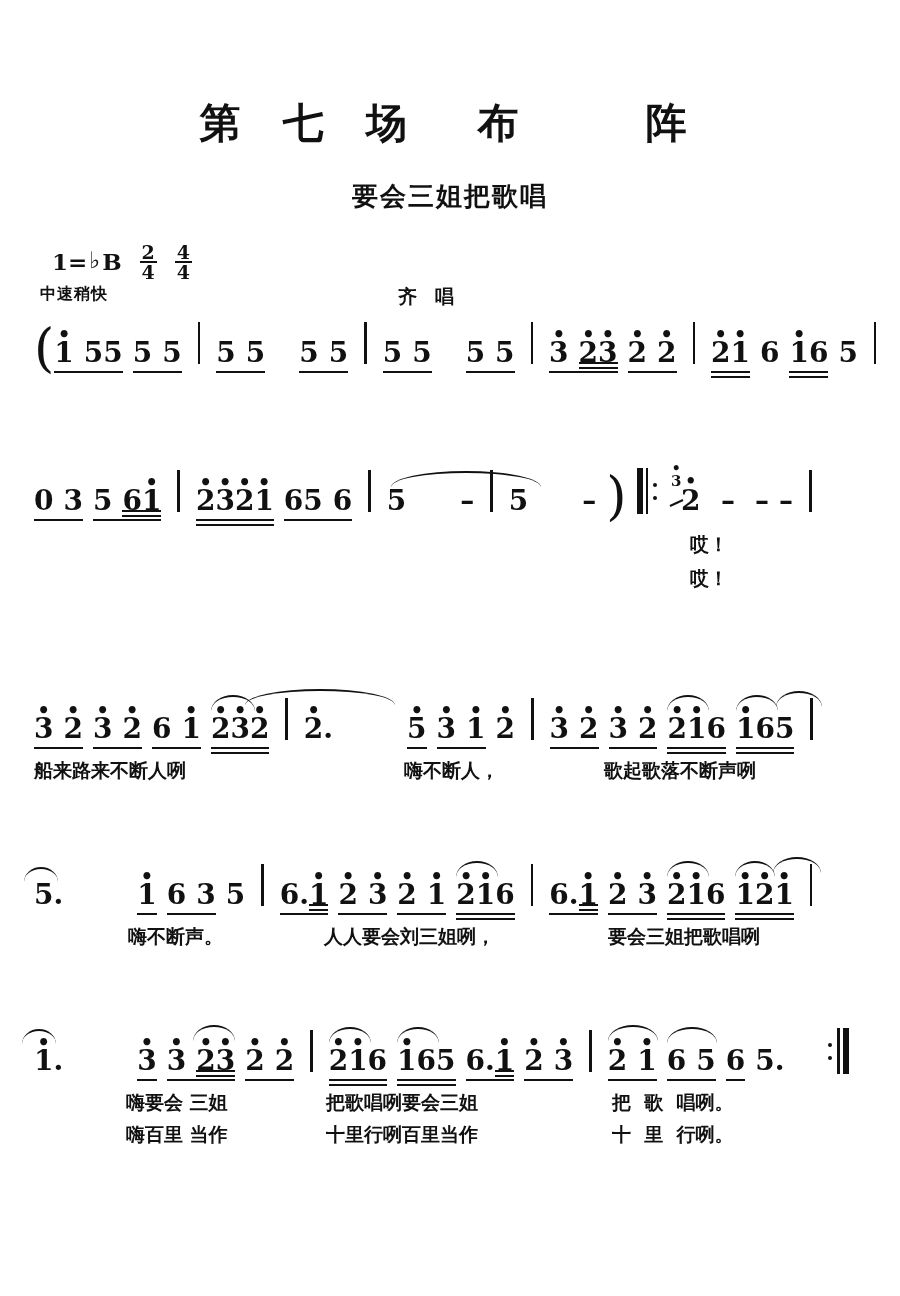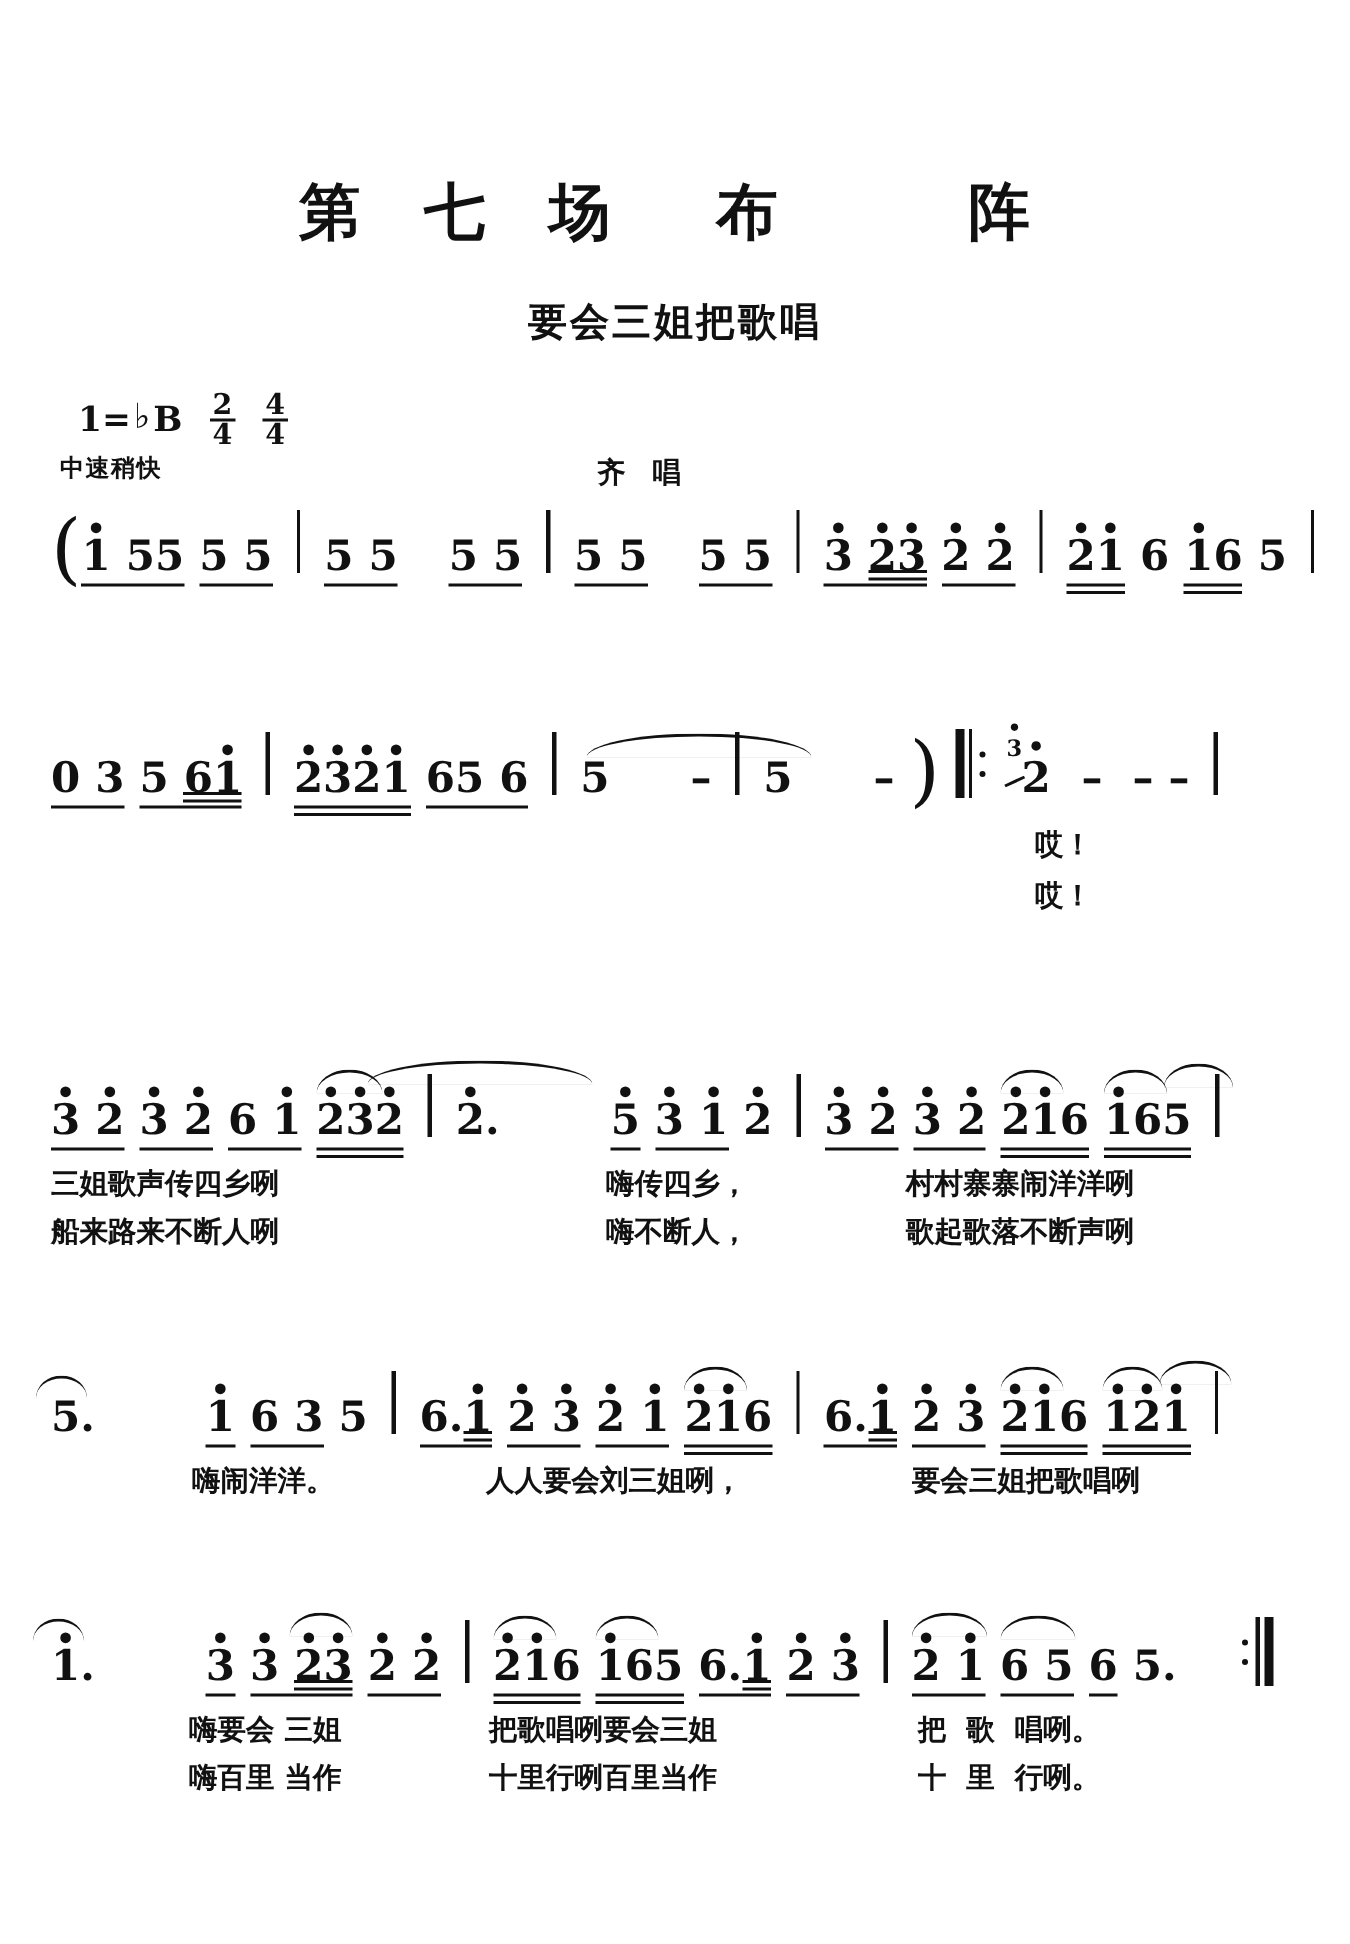--- a/index.html
+++ b/index.html
@@ -18,21 +18,20 @@
 
   
   .sheet-title {
     text-align: center;
     font-family: "DejaVu Serif", "Liberation Serif", serif;
     font-weight: bold;
     font-size: 41px;
     letter-spacing: 14px;
     padding-top: 96px;
     white-space: pre;
-    margin-top: 18px;
   }
   .sheet-subtitle {
     text-align: center;
     font-family: "DejaVu Serif", "Liberation Serif", serif;
     font-weight: bold;
     font-size: 26px;
     letter-spacing: 2px;
     margin-top: 28px;
   }
 
@@ -508,25 +507,20 @@
       <span class="slur" style="left:40px; top:-24px; width:46px;"></span>
       <span class="grp b2">
         <span class="note dot-up">1</span>
           <span class="note">6</span>
           <span class="note">5</span>
       </span>
     </span>
     <span class="barline"></span>
   </div>
   <div class="lyric-row" style="height:32px;">
-    <span class="lyric-seg" style="left:34px;">三姐歌声传四乡咧</span>
-    <span class="lyric-seg" style="left:404px;">嗨传四乡，</span>
-    <span class="lyric-seg" style="left:604px;">村村寨寨闹洋洋咧</span>
-  </div>
-  <div class="lyric-row" style="height:32px;">
     <span class="lyric-seg" style="left:34px;">船来路来不断人咧</span>
     <span class="lyric-seg" style="left:404px;">嗨不断人，</span>
     <span class="lyric-seg" style="left:604px;">歌起歌落不断声咧</span>
   </div>
 </div>
 
 <div class="system" style="margin-top:60px;">
   <div class="notes-row">
     <span style="position:relative;display:inline-flex;align-items:flex-end;">
       <span class="tie-in" style="left:-10px; top:-14px;"></span>
@@ -608,21 +602,21 @@
       <span class="slur" style="left:38px; top:-24px; width:48px;"></span>
       <span class="grp b2">
         <span class="note dot-up">1</span>
           <span class="note dot-up">2</span>
           <span class="note dot-up">1</span>
       </span>
     </span>
     <span class="barline"></span>
   </div>
   <div class="lyric-row" style="height:32px;">
-    <span class="lyric-seg" style="left:128px;">嗨闹洋洋。</span>
+    <span class="lyric-seg" style="left:128px;">嗨不断声。</span>
     <span class="lyric-seg" style="left:324px;">人人要会刘三姐咧，</span>
     <span class="lyric-seg" style="left:608px;">要会三姐把歌唱咧</span>
   </div>
 </div>
 
 <div class="system" style="margin-top:60px;">
   <div class="notes-row">
     <span style="position:relative;display:inline-flex;align-items:flex-end;">
       <span class="tie-in" style="left:-12px; top:-18px;"></span>
       <span class="nb">

